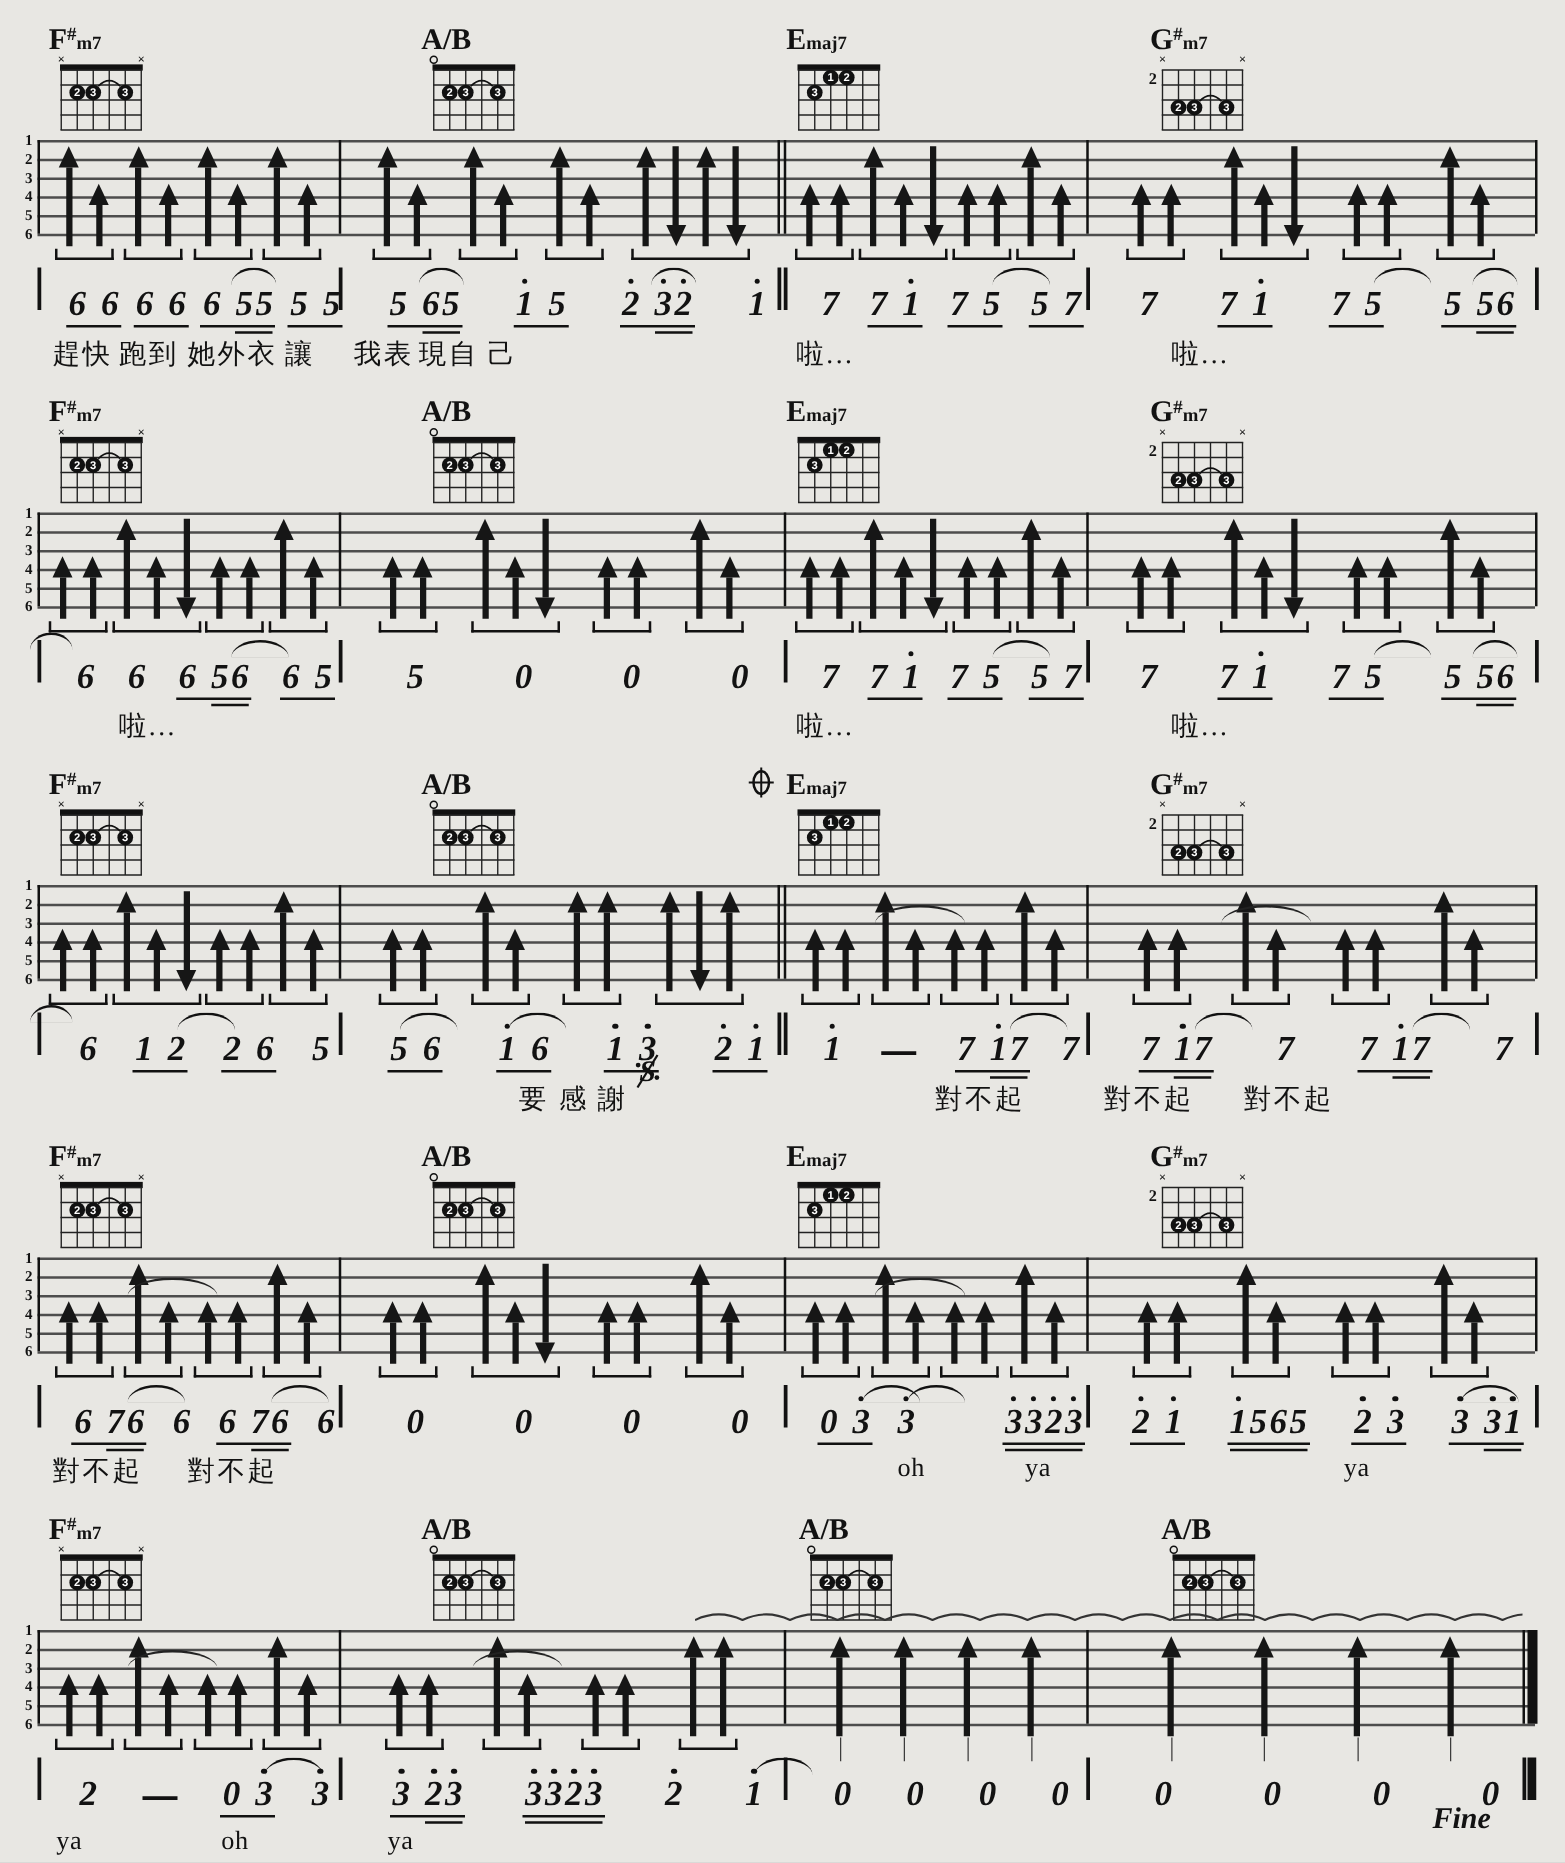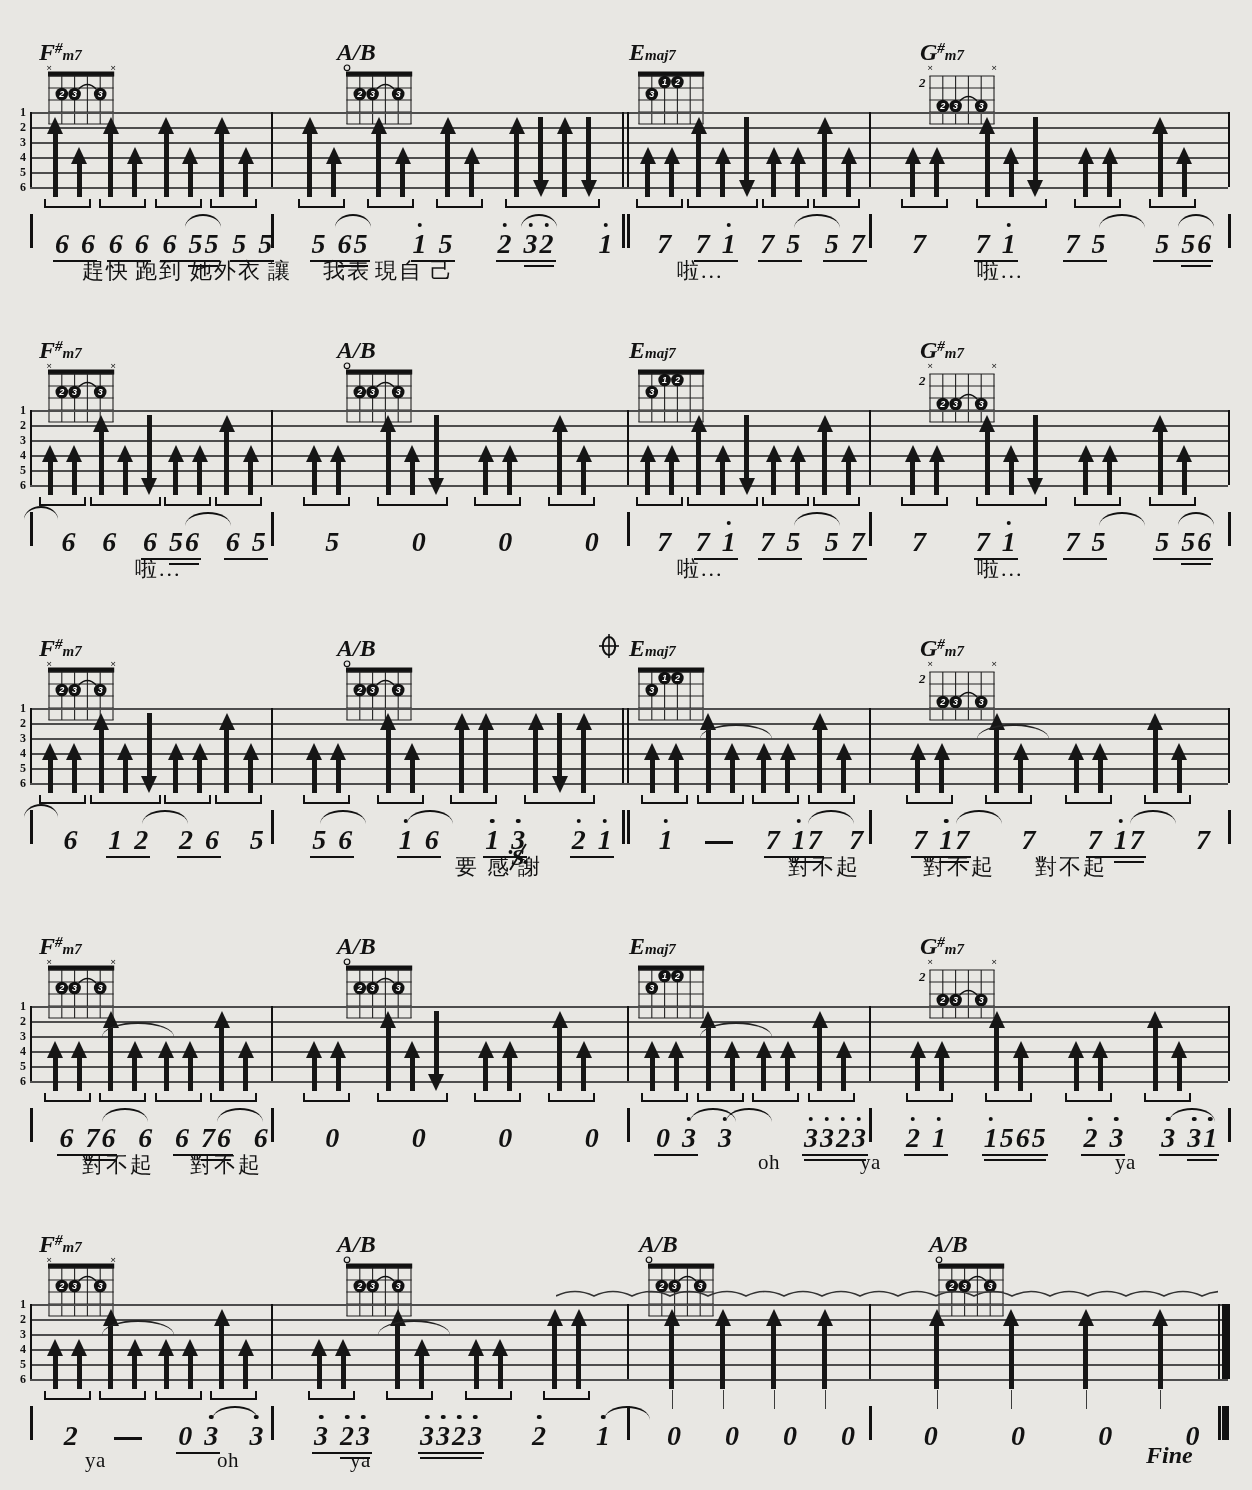--- a/index.html
+++ b/index.html
@@ -36,25 +36,25 @@
   .n.hd::before{content:"";position:absolute;top:-7.5px;left:50%;transform:translateX(-50%);
     width:4.5px;height:4.5px;border-radius:50%;background:#111;}
   .dash{width:28px;height:3.5px;background:#111;margin:0 6px 10px;}
   .tarc{position:absolute;border-top:2.4px solid #111;height:12px;top:-16px;
         border-radius:50% 50% 0 0 / 100% 100% 0 0;}
   .tarc.o{left:-2px;right:-2px;}
   .tarc.nx{left:55%;width:46px;}
   .leadarc{position:absolute;top:208px;width:34px;height:12px;border-top:2.4px solid #111;
         border-radius:50% 50% 0 0 / 100% 100% 0 0;}
   
-  .lyr{position:absolute;top:256px;font-size:22px;letter-spacing:2px;white-space:nowrap;margin-left:40px;}
+  .lyr{position:absolute;top:268px;font-size:22px;letter-spacing:2px;white-space:nowrap;}
   .lyr.lat{font-size:21px;letter-spacing:0.5px;}
   .fine{position:absolute;font:italic 700 24px "Liberation Serif",serif;}
   
-  .chord{position:absolute;top:40px;font-style:italic;}
+  .chord{position:absolute;top:20px;}
   .clabel{font-weight:700;font-size:24px;line-height:1;white-space:nowrap;margin-left:4px;}
   .clabel .sh{font-size:15px;position:relative;top:-7px;font-weight:700;}
   .clabel .suf{font-size:15px;}
   .coda{position:absolute;left:-27px;top:-3px;}
   .segno{position:absolute;top:246px;}
 </style>
 </head>
 <body>
 
 <div class="page" id="page">

